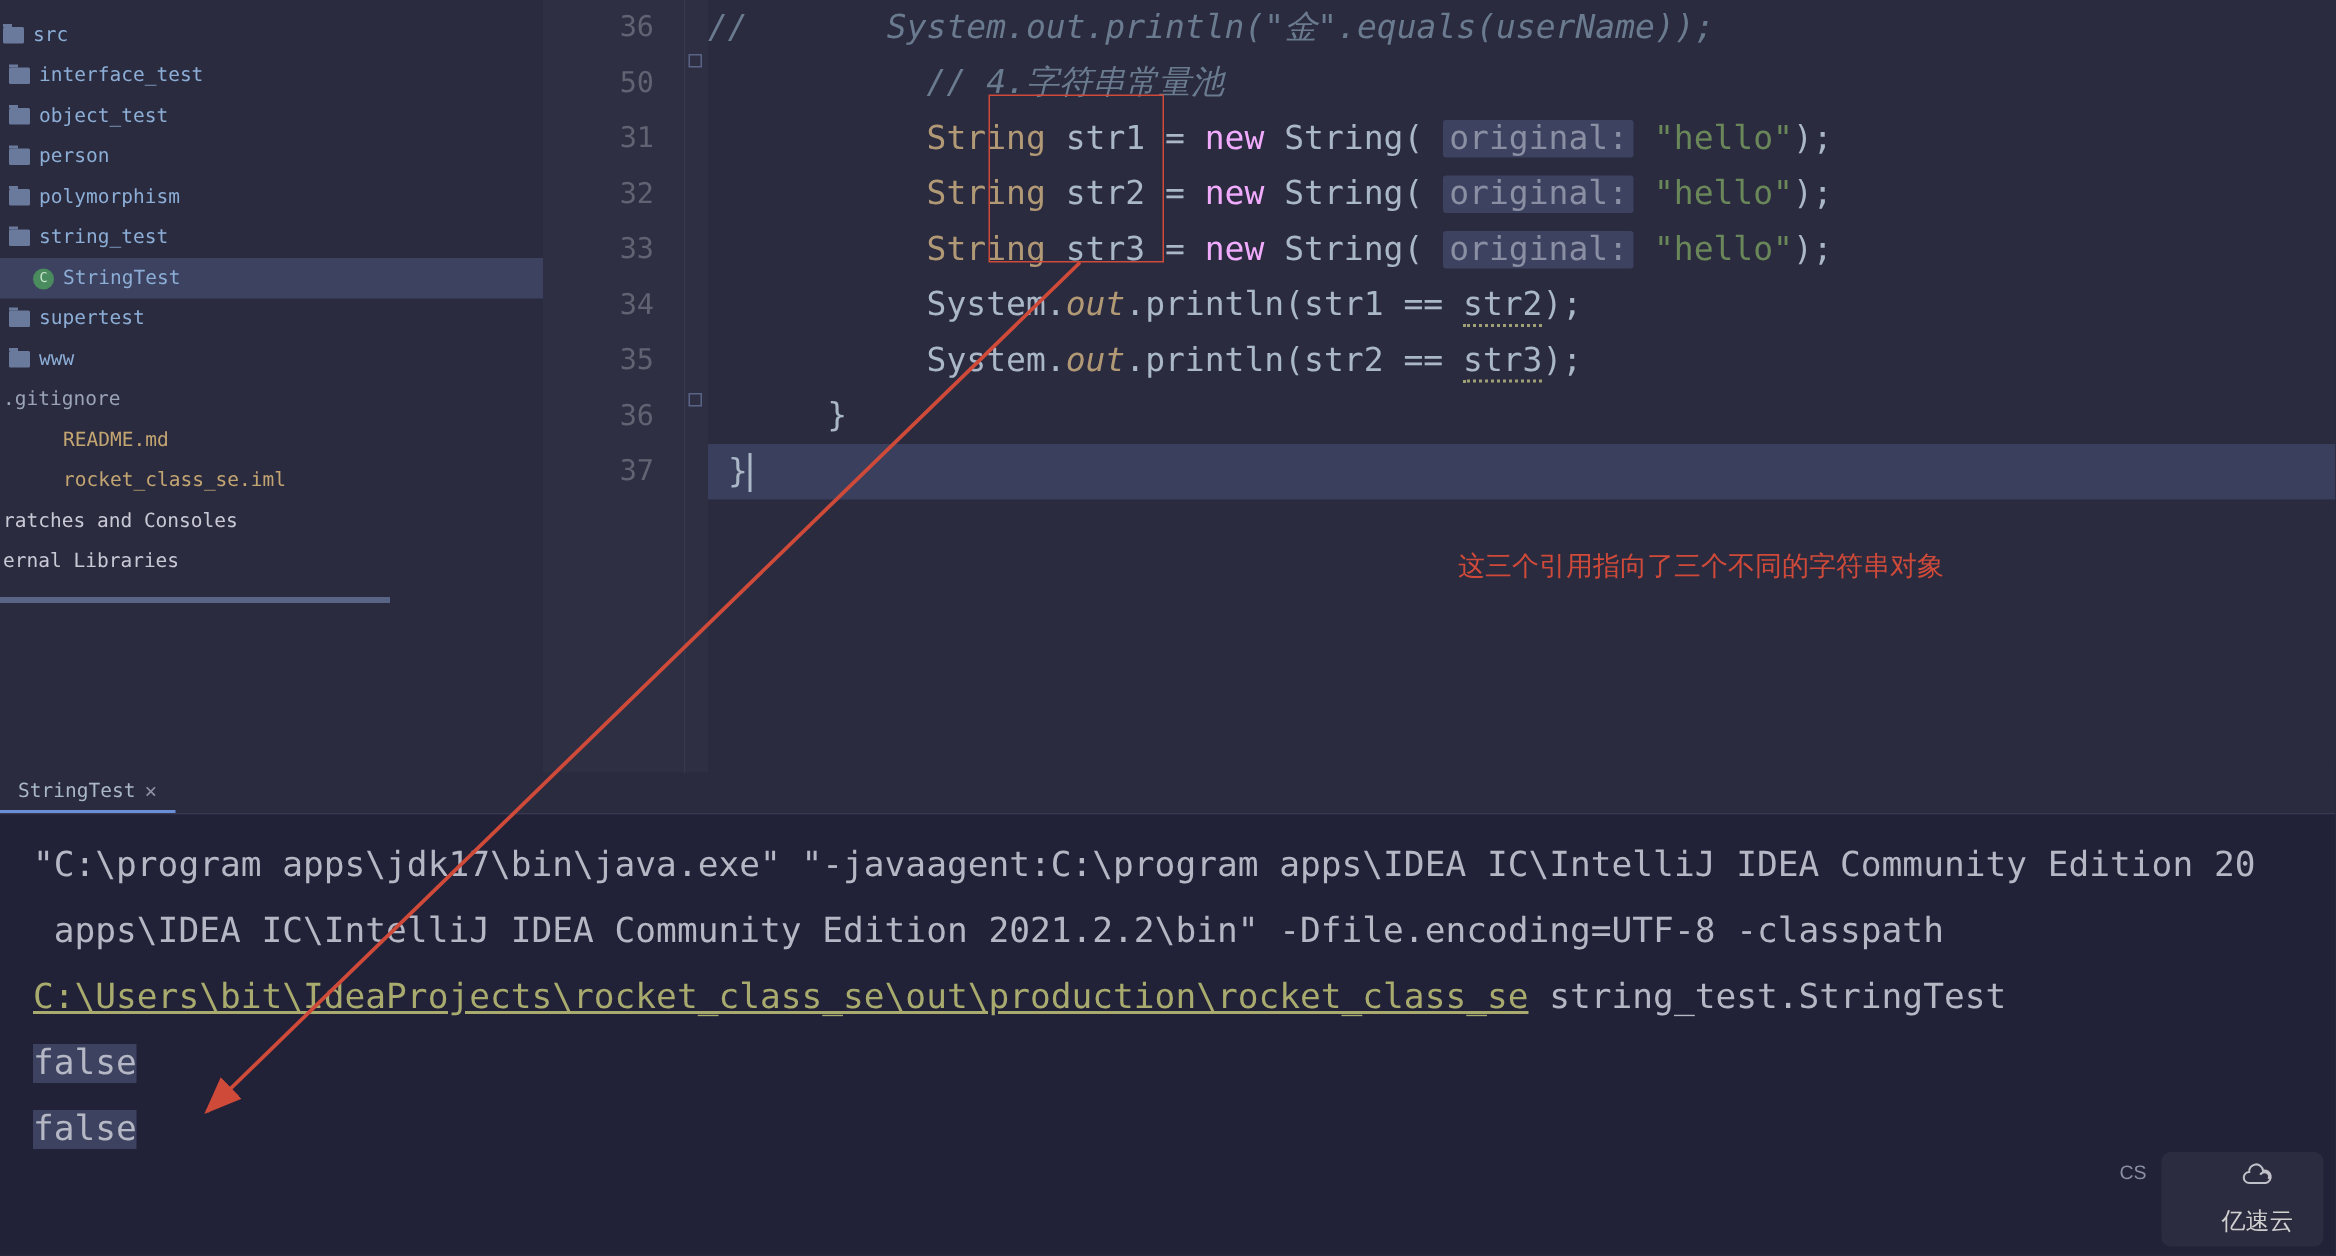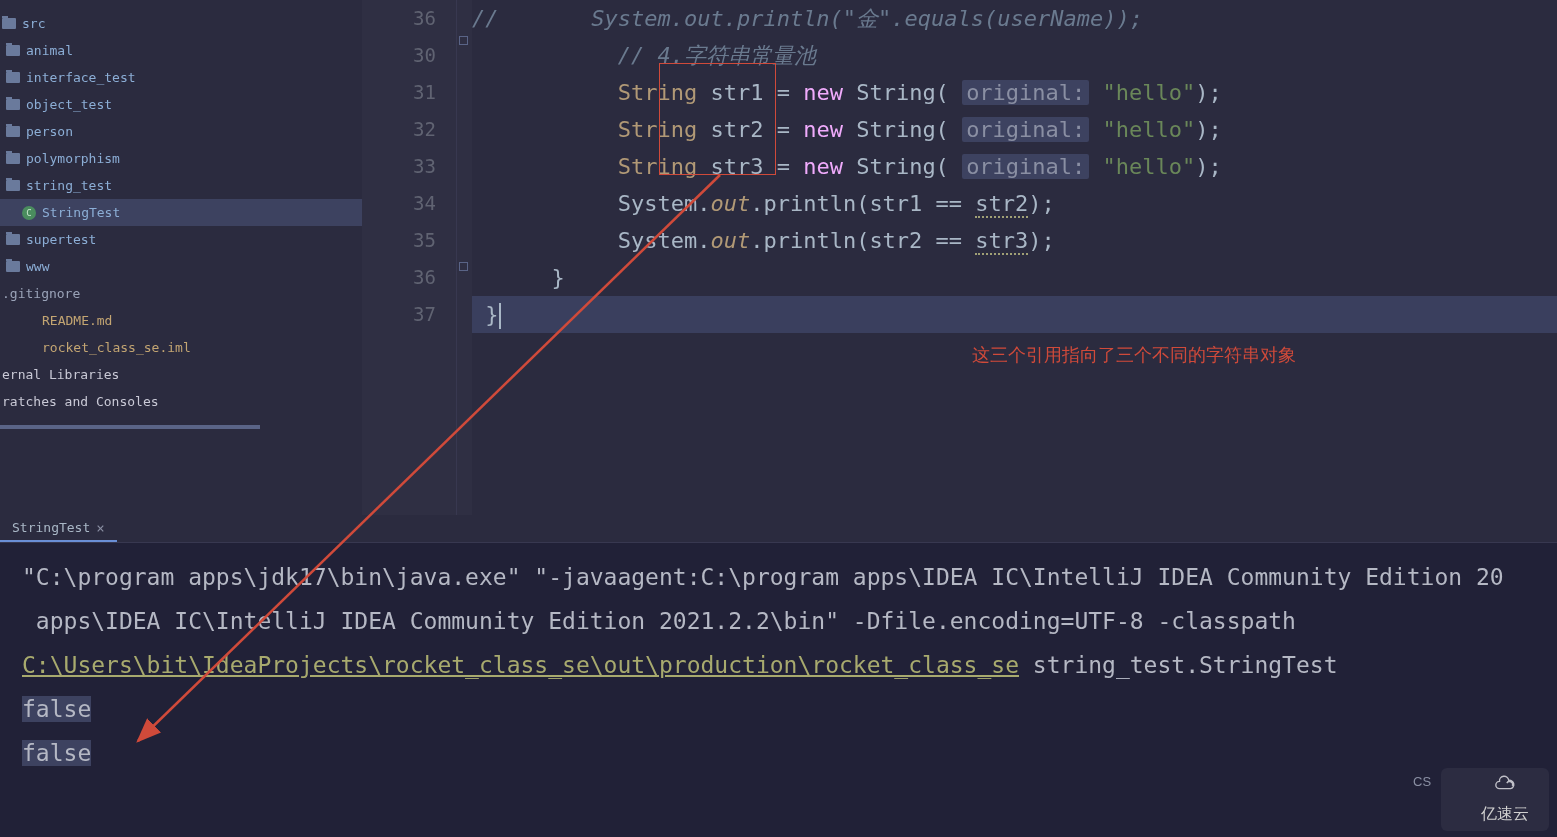--- a/index.html
+++ b/index.html
@@ -95,21 +95,21 @@
 .c-kw2 { color: #b19976; }
 .c-str { color: #6a8759; }
 .c-param-hint { background: #3d4260; color: #8a8fa3; padding: 0 4px; border-radius: 2px; }
 .c-underline { border-bottom: 2px dotted #a0a076; }
 .red-box {
   position: absolute; border: 1px solid #d04a3a;
   left: 297px; top: 63px; width: 117px; height: 112px;
 }
 .red-annotation {
   position: absolute; color: #d04a3a;
-  font-size: 18px; left: 610px; top: 343px;
+  font-size: 18px; left: 610px; top: 365px;
   font-family: "Microsoft YaHei", sans-serif;
 }
 .cursor {
   display: inline-block; width: 2px; height: 26px;
   background: #a9b7c6; vertical-align: middle;
 }
 
 .tab-bar {
   height: 28px; background: #2b2b3f;
   border-bottom: 1px solid #383850;
@@ -155,24 +155,20 @@
 
 <div class="top-area">
   <div class="sidebar">
     <div id="tree">
         <div class="tree-item depth0">
           <span class="folder-icon"></span>
           <span class="tree-label ">src</span>
         </div>
         <div class="tree-item depth1">
           <span class="folder-icon"></span>
-          <span class="tree-label ">animal</span>
-        </div>
-        <div class="tree-item depth1">
-          <span class="folder-icon"></span>
           <span class="tree-label ">interface_test</span>
         </div>
         <div class="tree-item depth1">
           <span class="folder-icon"></span>
           <span class="tree-label ">object_test</span>
         </div>
         <div class="tree-item depth1">
           <span class="folder-icon"></span>
           <span class="tree-label ">person</span>
         </div>
@@ -199,33 +195,33 @@
         <div class="tree-item depth0">
           <span class="tree-label muted">.gitignore</span>
         </div>
         <div class="tree-item depth0">
           <span class="tree-label hl">README.md</span>
         </div>
         <div class="tree-item depth0">
           <span class="tree-label hl">rocket_class_se.iml</span>
         </div>
         <div class="tree-item depth0">
+          <span class="tree-label white">ratches and Consoles</span>
+        </div>
+        <div class="tree-item depth0">
           <span class="tree-label white">ernal Libraries</span>
-        </div>
-        <div class="tree-item depth0">
-          <span class="tree-label white">ratches and Consoles</span>
         </div>
       </div>
     <div class="scroll-strip"></div>
   </div>
 
   <div class="editor">
     <div class="gutter">
       <div class="line-num">36</div>
-      <div class="line-num">30</div>
+      <div class="line-num">50</div>
       <div class="line-num">31</div>
       <div class="line-num">32</div>
       <div class="line-num">33</div>
       <div class="line-num">34</div>
       <div class="line-num">35</div>
       <div class="line-num">36</div>
       <div class="line-num">37</div>
     </div>
     <div class="fold-strip">
       <div class="fold-handle" style="top:36px"></div>

